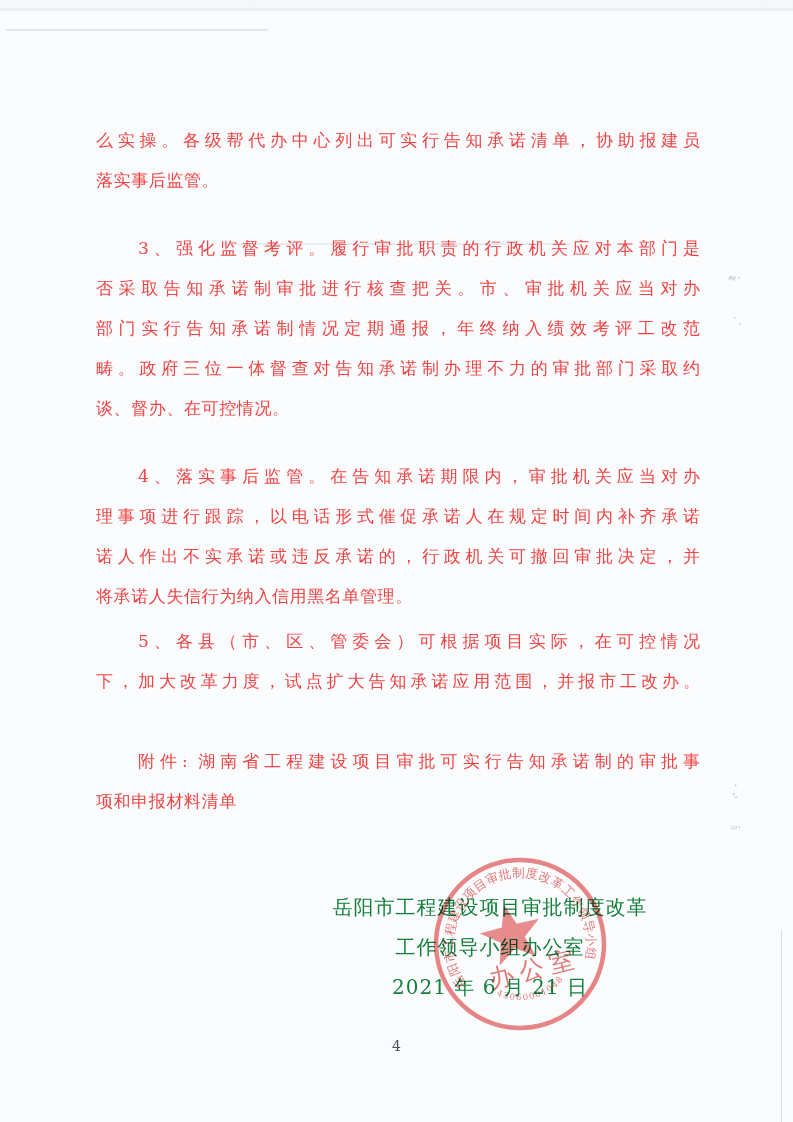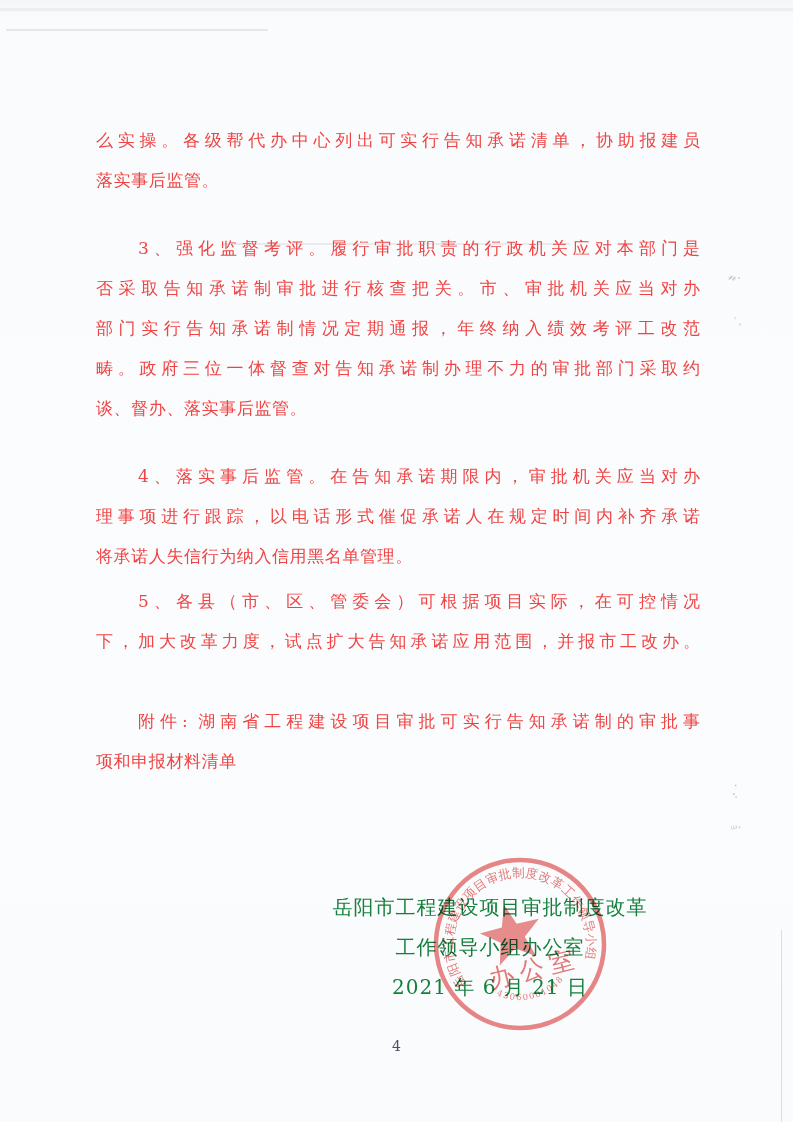--- a/index.html
+++ b/index.html
@@ -79,23 +79,24 @@
 <div class="artifact mark mark-3">⁚݂</div>
 <div class="artifact mark mark-4">ᵚ·</div>
 
 <div class="doc-body">
   <div class="line justify">么实操。各级帮代办中心列出可实行告知承诺清单，协助报建员</div>
   <div class="line">落实事后监管。</div>
   <div class="line justify indent">3、强化监督考评。履行审批职责的行政机关应对本部门是</div>
   <div class="line justify">否采取告知承诺制审批进行核查把关。市、审批机关应当对办</div>
   <div class="line justify">部门实行告知承诺制情况定期通报，年终纳入绩效考评工改范</div>
   <div class="line justify">畴。政府三位一体督查对告知承诺制办理不力的审批部门采取约</div>
-  <div class="line">谈、督办、落实事后监管。</div>
+  <div class="line">谈、督办、在可控情况。</div>
   <div class="line justify indent">4、落实事后监管。在告知承诺期限内，审批机关应当对办</div>
   <div class="line justify">理事项进行跟踪，以电话形式催促承诺人在规定时间内补齐承诺</div>
+  <div class="line justify">诺人作出不实承诺或违反承诺的，行政机关可撤回审批决定，并</div>
   <div class="line">将承诺人失信行为纳入信用黑名单管理。</div>
   <div class="line justify indent gap5">5、各县（市、区、管委会）可根据项目实际，在可控情况</div>
   <div class="line justify">下，加大改革力度，试点扩大告知承诺应用范围，并报市工改办。</div>
   <div class="line justify indent gap40">附件: 湖南省工程建设项目审批可实行告知承诺制的审批事</div>
   <div class="line">项和申报材料清单</div>
 </div>
 
 <div class="signature">
   <div class="sig-line">岳阳市工程建设项目审批制度改革</div>
   <div class="sig-line">工作领导小组办公室</div>

